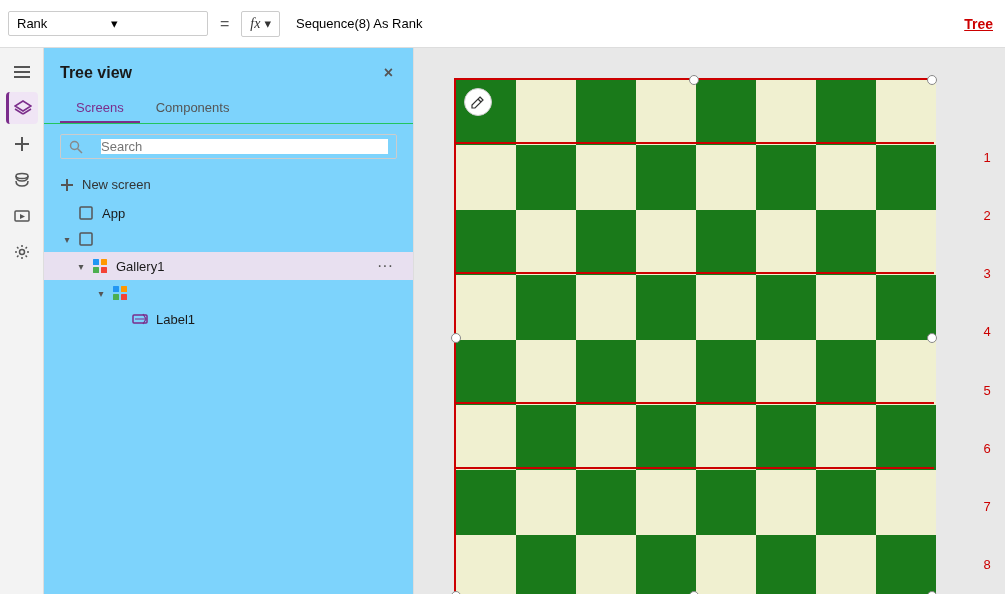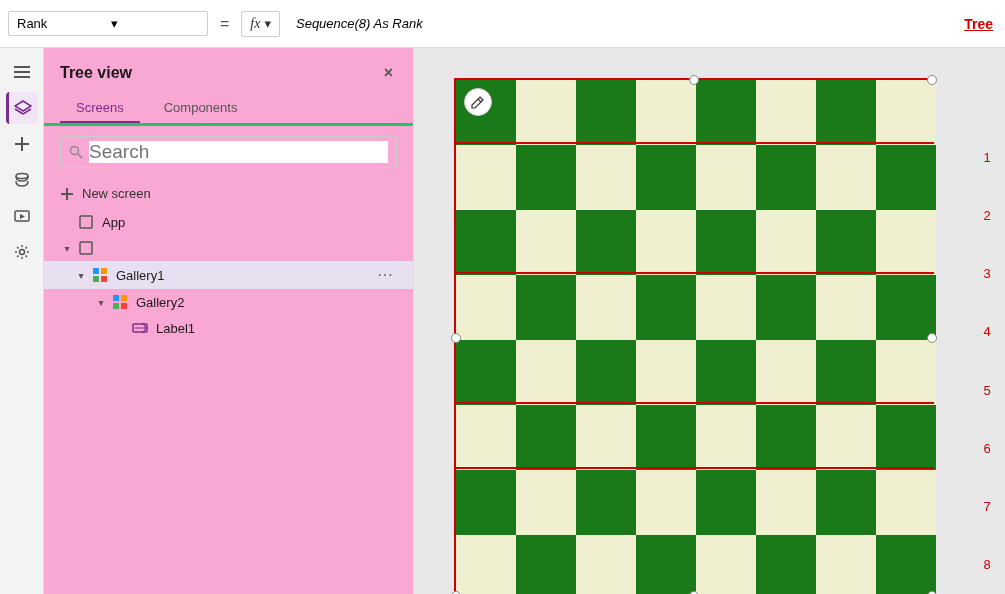--- a/index.html
+++ b/index.html
@@ -16,67 +16,67 @@
       padding: 4px 8px; gap: 6px; min-width: 200px; cursor: pointer; background: #fff;
     }
     .toolbar-dropdown span { flex: 1; }
     .toolbar-equals { font-size: 16px; color: #555; padding: 0 4px; }
     .toolbar-fx {
       display: flex; align-items: center; border: 1px solid #ccc; border-radius: 2px;
       padding: 4px 8px; background: #fff; color: #333; gap: 4px; cursor: pointer;
     }
     .fx-italic { font-style: italic; font-family: Georgia, serif; font-size: 14px; }
     .toolbar-formula { color: #333; font-size: 13px; padding: 0 8px; flex: 1; }
-    .formula-sequence { color: #000; font-style: italic; }
+    .formula-sequence { color: #000; }
     .rank-label-top { color: #c00; font-size: 14px; text-decoration: underline; font-weight: 600; margin-left: auto; padding-right: 4px; }
 
     
     .main-area {
       display: flex; flex: 1; overflow: hidden;
     }
 
     
     .icon-bar {
       width: 44px; background: #f3f3f3; display: flex; flex-direction: column; align-items: center;
       padding-top: 8px; gap: 4px; border-right: 1px solid #ddd; flex-shrink: 0;
     }
     .icon-bar-btn {
       width: 32px; height: 32px; display: flex; align-items: center; justify-content: center;
       border-radius: 4px; cursor: pointer; color: #555;
     }
     .icon-bar-btn.active { border-left: 3px solid #7b2d8b; background: #f0e5f5; }
 
     
     .tree-panel {
-      width: 370px; background: #f9a8d4; border-right: 1px solid #ddd; flex-shrink: 0;
+      width: 370px; background: #7dd3fc; border-right: 1px solid #ddd; flex-shrink: 0;
       display: flex; flex-direction: column;
     }
     .tree-header {
       display: flex; align-items: center; padding: 12px 16px 8px;
       font-size: 16px; font-weight: 600; color: #1a1a1a;
     }
     .tree-header-title { flex: 1; }
     .tree-close { cursor: pointer; color: #555; font-size: 16px; padding: 4px; border-radius: 2px; }
 
-    .tree-tabs { display: flex; border-bottom: 3px solid #22c55e; padding: 0 16px; gap: 8px; }
+    .tree-tabs { display: flex; border-bottom: 1px solid #22c55e; padding: 0 16px; }
     .tree-tab {
       padding: 6px 16px 8px; cursor: pointer; color: #555; font-size: 13px; position: relative;
     }
     .tree-tab.active { color: #7b2d8b; }
     .tree-tab.active::after {
       content: ''; position: absolute; bottom: 0; left: 0; right: 0;
       height: 2px; background: #7b2d8b;
     }
 
     .tree-search {
       margin: 10px 16px; display: flex; align-items: center;
       border: 1px solid #ccc; border-radius: 2px; padding: 4px 8px; gap: 6px;
     }
     .tree-search input {
-      border: none; outline: none; flex: 1; font-size: 19px; color: #333;
+      border: none; outline: none; flex: 1; font-size: 13px; color: #333; margin-left: 12px;
     }
 
     .tree-new-screen {
       display: flex; align-items: center; gap: 8px; padding: 8px 16px;
       cursor: pointer; color: #333; font-size: 13px;
     }
 
     .tree-items { flex: 1; overflow-y: auto; }
     .tree-item {
       display: flex; align-items: center; padding: 5px 16px; cursor: pointer;
@@ -260,21 +260,20 @@
       </div>
 
       <div class="tree-item indent-2">
         <span class="chevron">▾</span>
         <svg width="16" height="16" viewBox="0 0 16 16" style="margin-right:4px;flex-shrink:0">
           <rect x="1" y="1" width="6" height="6" fill="#2196F3" rx="0.5"></rect>
           <rect x="9" y="1" width="6" height="6" fill="#FF9800" rx="0.5"></rect>
           <rect x="1" y="9" width="6" height="6" fill="#4CAF50" rx="0.5"></rect>
           <rect x="9" y="9" width="6" height="6" fill="#F44336" rx="0.5"></rect>
         </svg>
-        <span class="item-label">Gallery2</span>
       </div>
 
       <div class="tree-item indent-3">
         <span class="chevron"></span>
         <svg width="16" height="16" viewBox="0 0 16 16" style="margin-right:4px;flex-shrink:0">
           <rect x="1" y="4" width="14" height="8" rx="1" fill="none" stroke="#7b2d8b" stroke-width="1.5"></rect>
           <line x1="3" y1="8" x2="13" y2="8" stroke="#7b2d8b" stroke-width="1"></line>
           <path d="M11,3 L14,8 L11,13" fill="none" stroke="#7b2d8b" stroke-width="1.2"></path>
         </svg>
         <span class="item-label">Label1</span>

